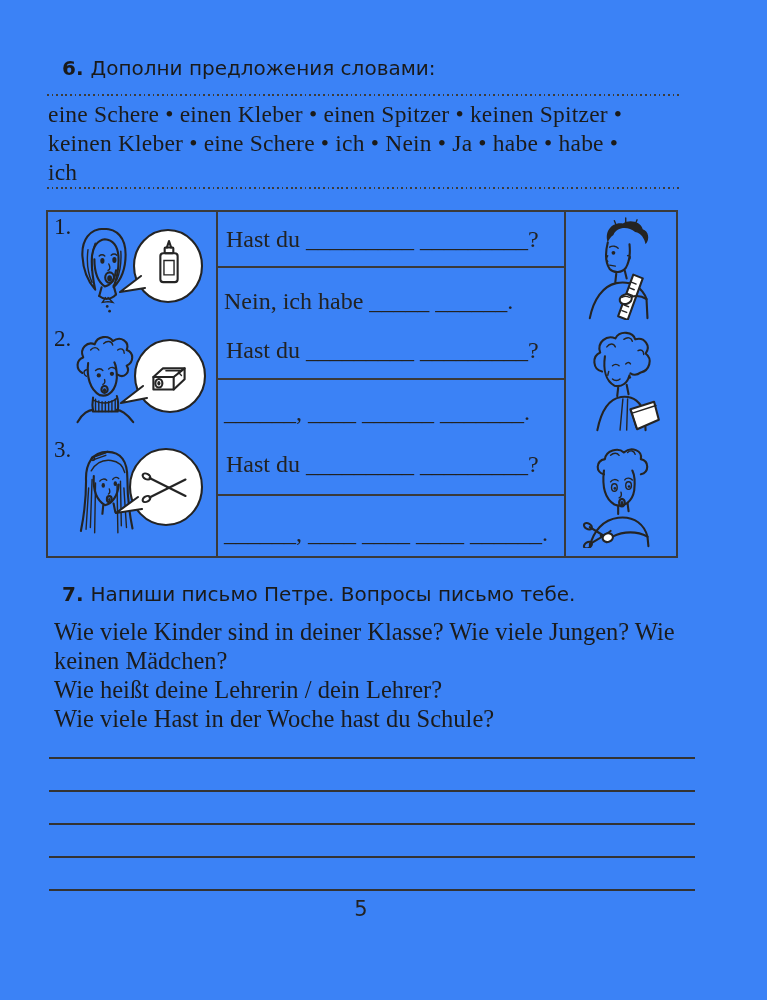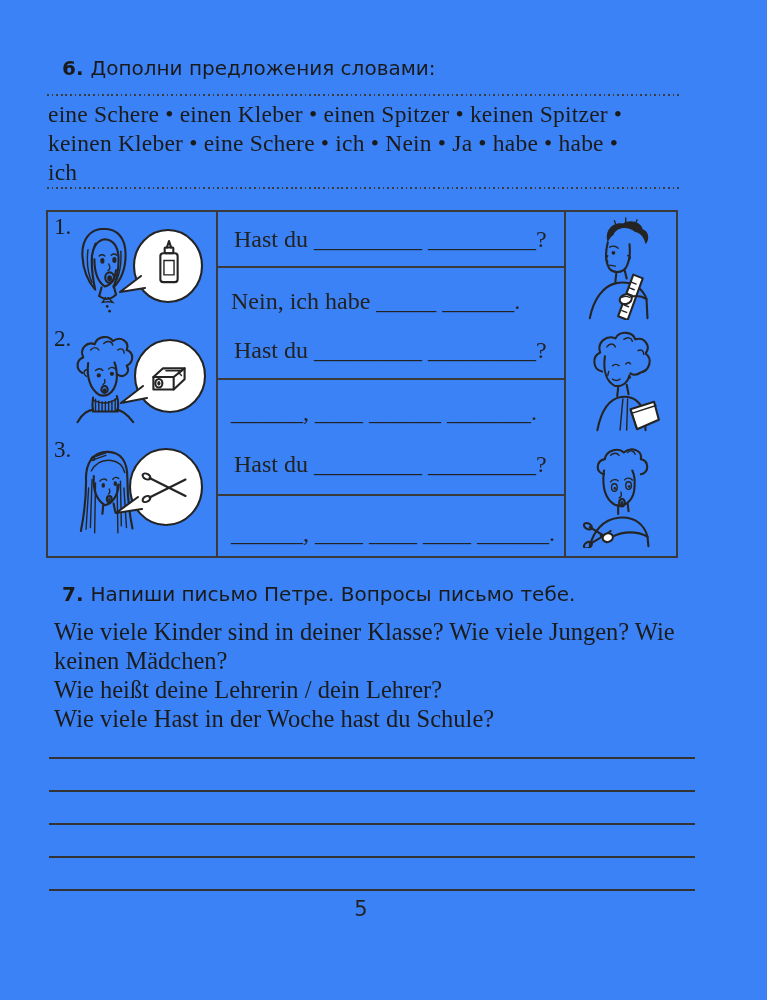--- a/index.html
+++ b/index.html
@@ -44,25 +44,25 @@
   .row-num{
     position:absolute;top:2px;left:6px;
     font-size:23px;color:#1b1b1b;
   }
   .scene-svg{position:absolute;left:0;top:2px;}
   .listener-cell{display:flex;align-items:center;justify-content:center;}
   .qa{display:flex;flex-direction:column;height:100%;}
   .qa .q-half{
     flex:0 0 50%;box-sizing:border-box;
     border-bottom:2px solid #3a3a3a;
-    display:flex;align-items:center;padding-left:16px;
+    display:flex;align-items:center;padding-left:8px;
   }
   .qa .a-half{
     flex:1 1 auto;display:flex;align-items:flex-end;
-    padding:0 0 9px 13px;
+    padding:0 0 9px 6px;
   }
   .qa span{font-size:24px;color:#222;white-space:nowrap;}
   
   .questions{
     position:absolute;left:54px;top:617px;width:690px;
     font-size:24.5px;line-height:29px;color:#1b1b1b;
   }
   .questions div{white-space:nowrap;}
   .write-line{
     position:absolute;left:49px;width:646px;height:0;

